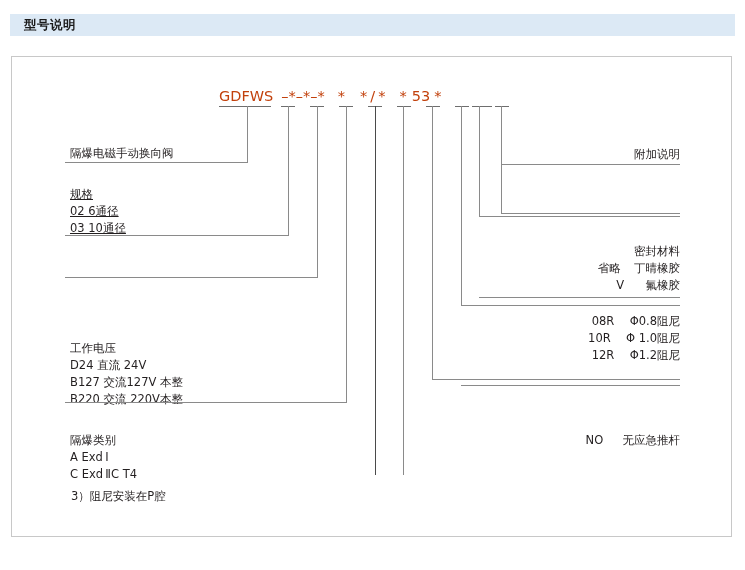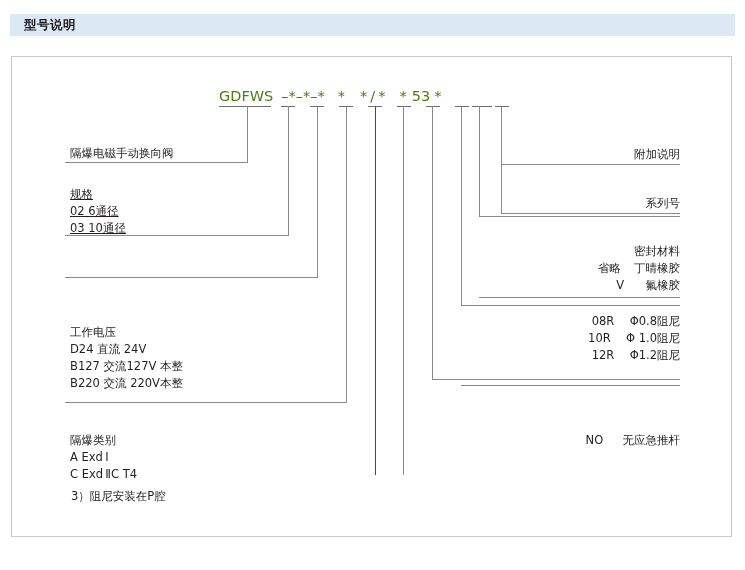--- a/index.html
+++ b/index.html
@@ -31,21 +31,21 @@
     width:721px;height:481px;
     border:1px solid #c8c8c8;
     background:#fff;
     box-sizing:border-box;
   }
 
   
   .code-line{
     position:absolute;left:219px;top:88px;
     font-size:14.5px;letter-spacing:0px;white-space:nowrap;
-    color:#4d7c0f;
+    color:#c2410c;
   }
   .code-line .seg{display:inline-block;}
   .code-underline{
     position:absolute;background:#6e6e6e;height:1px;
   }
 
   
   .vline{position:absolute;width:1px;background:#8a8a8a;}
   .vline.dark{background:#4a4a4a;}
   .hline{position:absolute;height:1px;background:#8a8a8a;}
@@ -119,44 +119,41 @@
     <div class="row">隔爆电磁手动换向阀</div>
   </div>
 
   <div class="lbl cn" style="left:70px; top:186px;text-decoration:underline;">
     <div class="row">规格</div>
     <div class="row">02  6通径</div>
     <div class="row">03  10通径</div>
   </div>
 
 
-  <div class="lbl cn" style="left:70px; top:324px;">
+  <div class="lbl cn" style="left:70px; top:340px;">
     <div class="row">工作电压</div>
     <div class="row">D24     直流 24V</div>
     <div class="row">B127   交流127V 本整</div>
     <div class="row">B220   交流 220V本整</div>
   </div>
 
   <div class="lbl cn" style="left:70px; top:432px;">
     <div class="row">隔爆类别</div>
     <div class="row">A   Exd Ⅰ</div>
     <div class="row">C   Exd ⅡC  T4</div>
   </div>
 
   <div class="lbl cn" style="left:71px; top:488px;">
     <div class="row">3）阻尼安装在P腔</div>
   </div>
 
   <div class="lbl cn right" style="left:540px; top:146px; width:140px;">
     <div class="row">附加说明</div>
   </div>
 
-  <div class="lbl cn right" style="left:540px; top:195px; width:140px;">
-    <div class="row">系列号</div>
-  </div>
 
   <div class="lbl cn right" style="left:500px; top:243px; width:180px;">
     <div class="row">密封材料</div>
     <div class="row">
       <span class="k">省略</span>
       <span style="display:inline-block;width:6px"></span>
       <span class="k">丁晴橡胶</span>
     </div>
     <div class="row">
       <span class="k">V</span>

